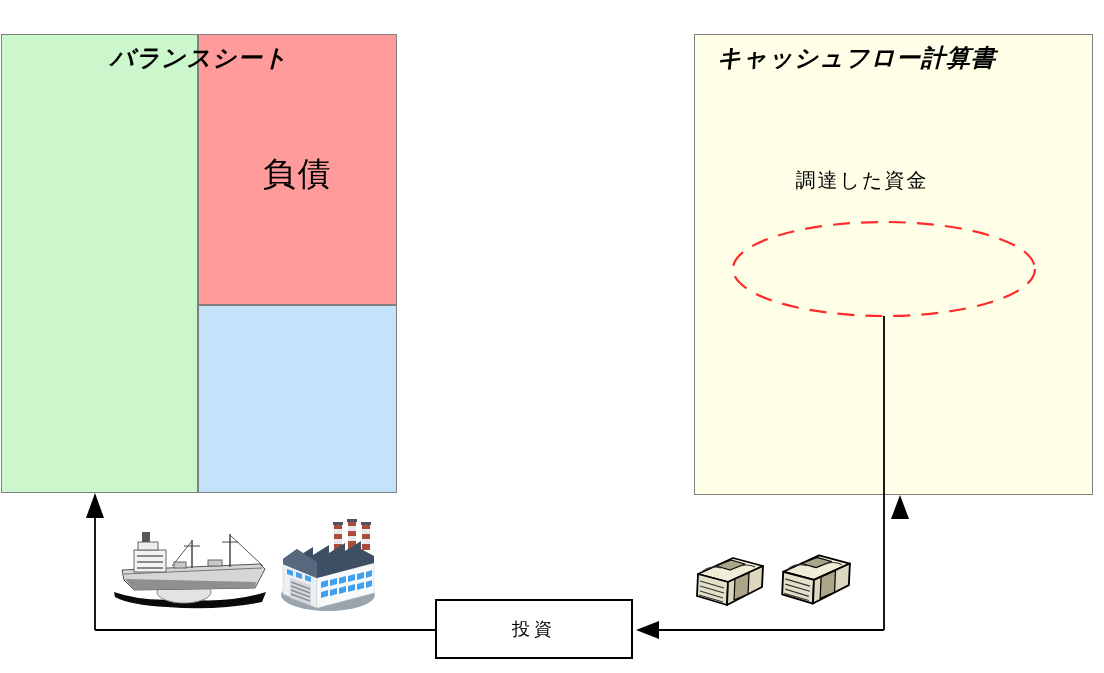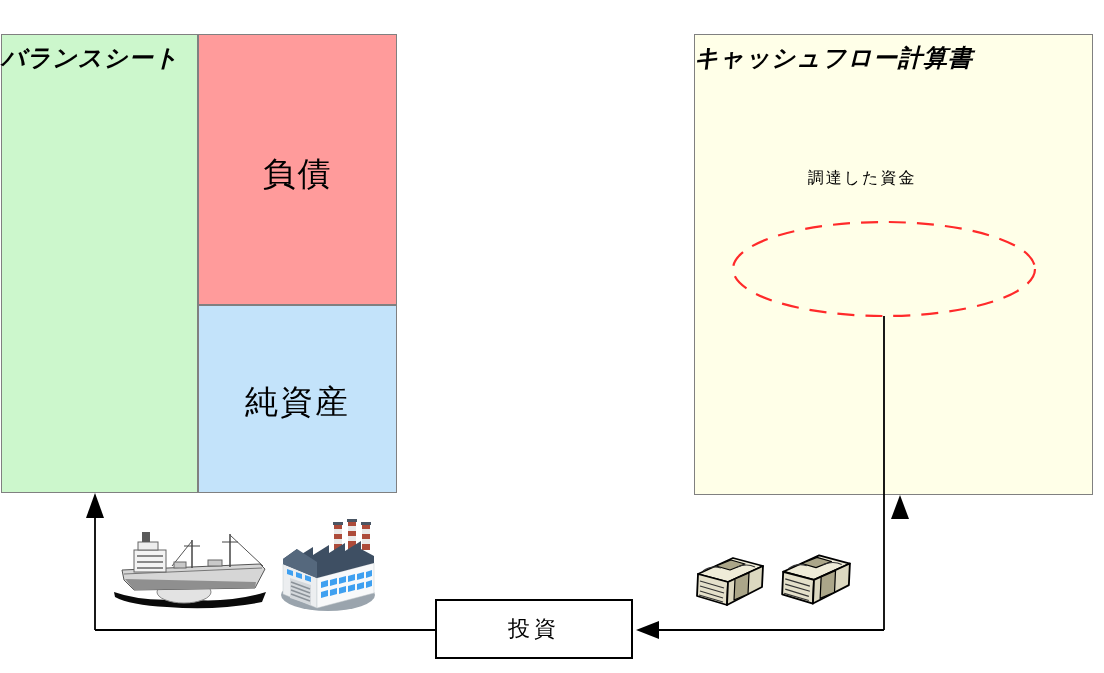--- a/index.html
+++ b/index.html
@@ -1,42 +1,41 @@
 <!DOCTYPE html>
 <html><head>
 <meta charset="utf-8">
 <style>
   html,body{margin:0;padding:0;background:#fff;}
   #stage{position:relative;width:1104px;height:673px;background:#fff;overflow:hidden;
          font-family:"Liberation Sans","DejaVu Sans",sans-serif;color:#000;}
   .rect{position:absolute;box-sizing:border-box;border:1px solid #808080;}
   .lbl{position:absolute;text-align:center;font-size:33px;letter-spacing:2px;line-height:1.1;}
-  .ttl{position:absolute;font-size:24px;font-weight:bold;font-style:italic;letter-spacing:1px;}
+  .ttl{position:absolute;text-align:center;font-size:24px;font-weight:bold;font-style:italic;letter-spacing:1px;}
   #investment-box{position:absolute;left:435px;top:599px;width:198px;height:60px;box-sizing:border-box;
                   border:2px solid #000;background:#fff;display:flex;align-items:center;justify-content:center;
-                  font-size:22px;letter-spacing:4px;}
+                  font-size:18px;letter-spacing:4px;}
   .art{position:absolute;}
   #overlay{position:absolute;left:0;top:0;width:1104px;height:673px;pointer-events:none;}
 </style>
 </head>
 <body>
 
 <div id="stage">
 
   <div class="rect" style="left: 1px; top: 34px; width: 197px; height: 459px; background-color: rgb(204, 247, 204);"></div>
   <div class="rect" style="left: 198px; top: 34px; width: 199px; height: 271px; background-color: rgb(255, 155, 155);"></div>
   <div class="rect" style="left: 198px; top: 305px; width: 199px; height: 188px; background-color: rgb(195, 227, 250);"></div>
 
   <div class="ttl" style="left:1px;top:42px;width:396px;">バランスシート</div>
   <div class="lbl" style="left:198px;top:156px;width:199px;">負債</div>
-  <div class="lbl" style="left:198px;top:384px;width:199px;">純資産</div>
 
   <div class="rect" style="left: 694px; top: 34px; width: 399px; height: 461px; background-color: rgb(255, 255, 232);"></div>
   <div class="ttl" style="left:694px;top:42px;width:325px;">キャッシュフロー計算書</div>
-  <div class="lbl" style="left:712px;top:169px;width:300px;font-size:16px;">調達した資金</div>
+  <div class="lbl" style="left:712px;top:169px;width:300px;font-size:20px;">調達した資金</div>
 
   <div id="investment-box">
     <span>投資</span>
   </div>
 
   <svg class="art" style="left:112px;top:522px;" width="156" height="90" viewBox="0 0 156 90">
     <path d="M2,70 Q30,80 70,77 Q115,82 154,70 L150,80 Q105,89 55,85 Q18,83 3,75 Z" fill="#0a0a0a"></path>
     <ellipse cx="72" cy="70" rx="27" ry="11" fill="#e3e3e3" stroke="#888" stroke-width="1"></ellipse>
     <path d="M10,48 L148,42 L153,47 L143,66 L22,68 L12,58 Z" fill="#d6d6d6" stroke="#555" stroke-width="1"></path>
     <path d="M13,57 L144,60 L143,66 L22,68 Z" fill="#8f8f8f"></path>

